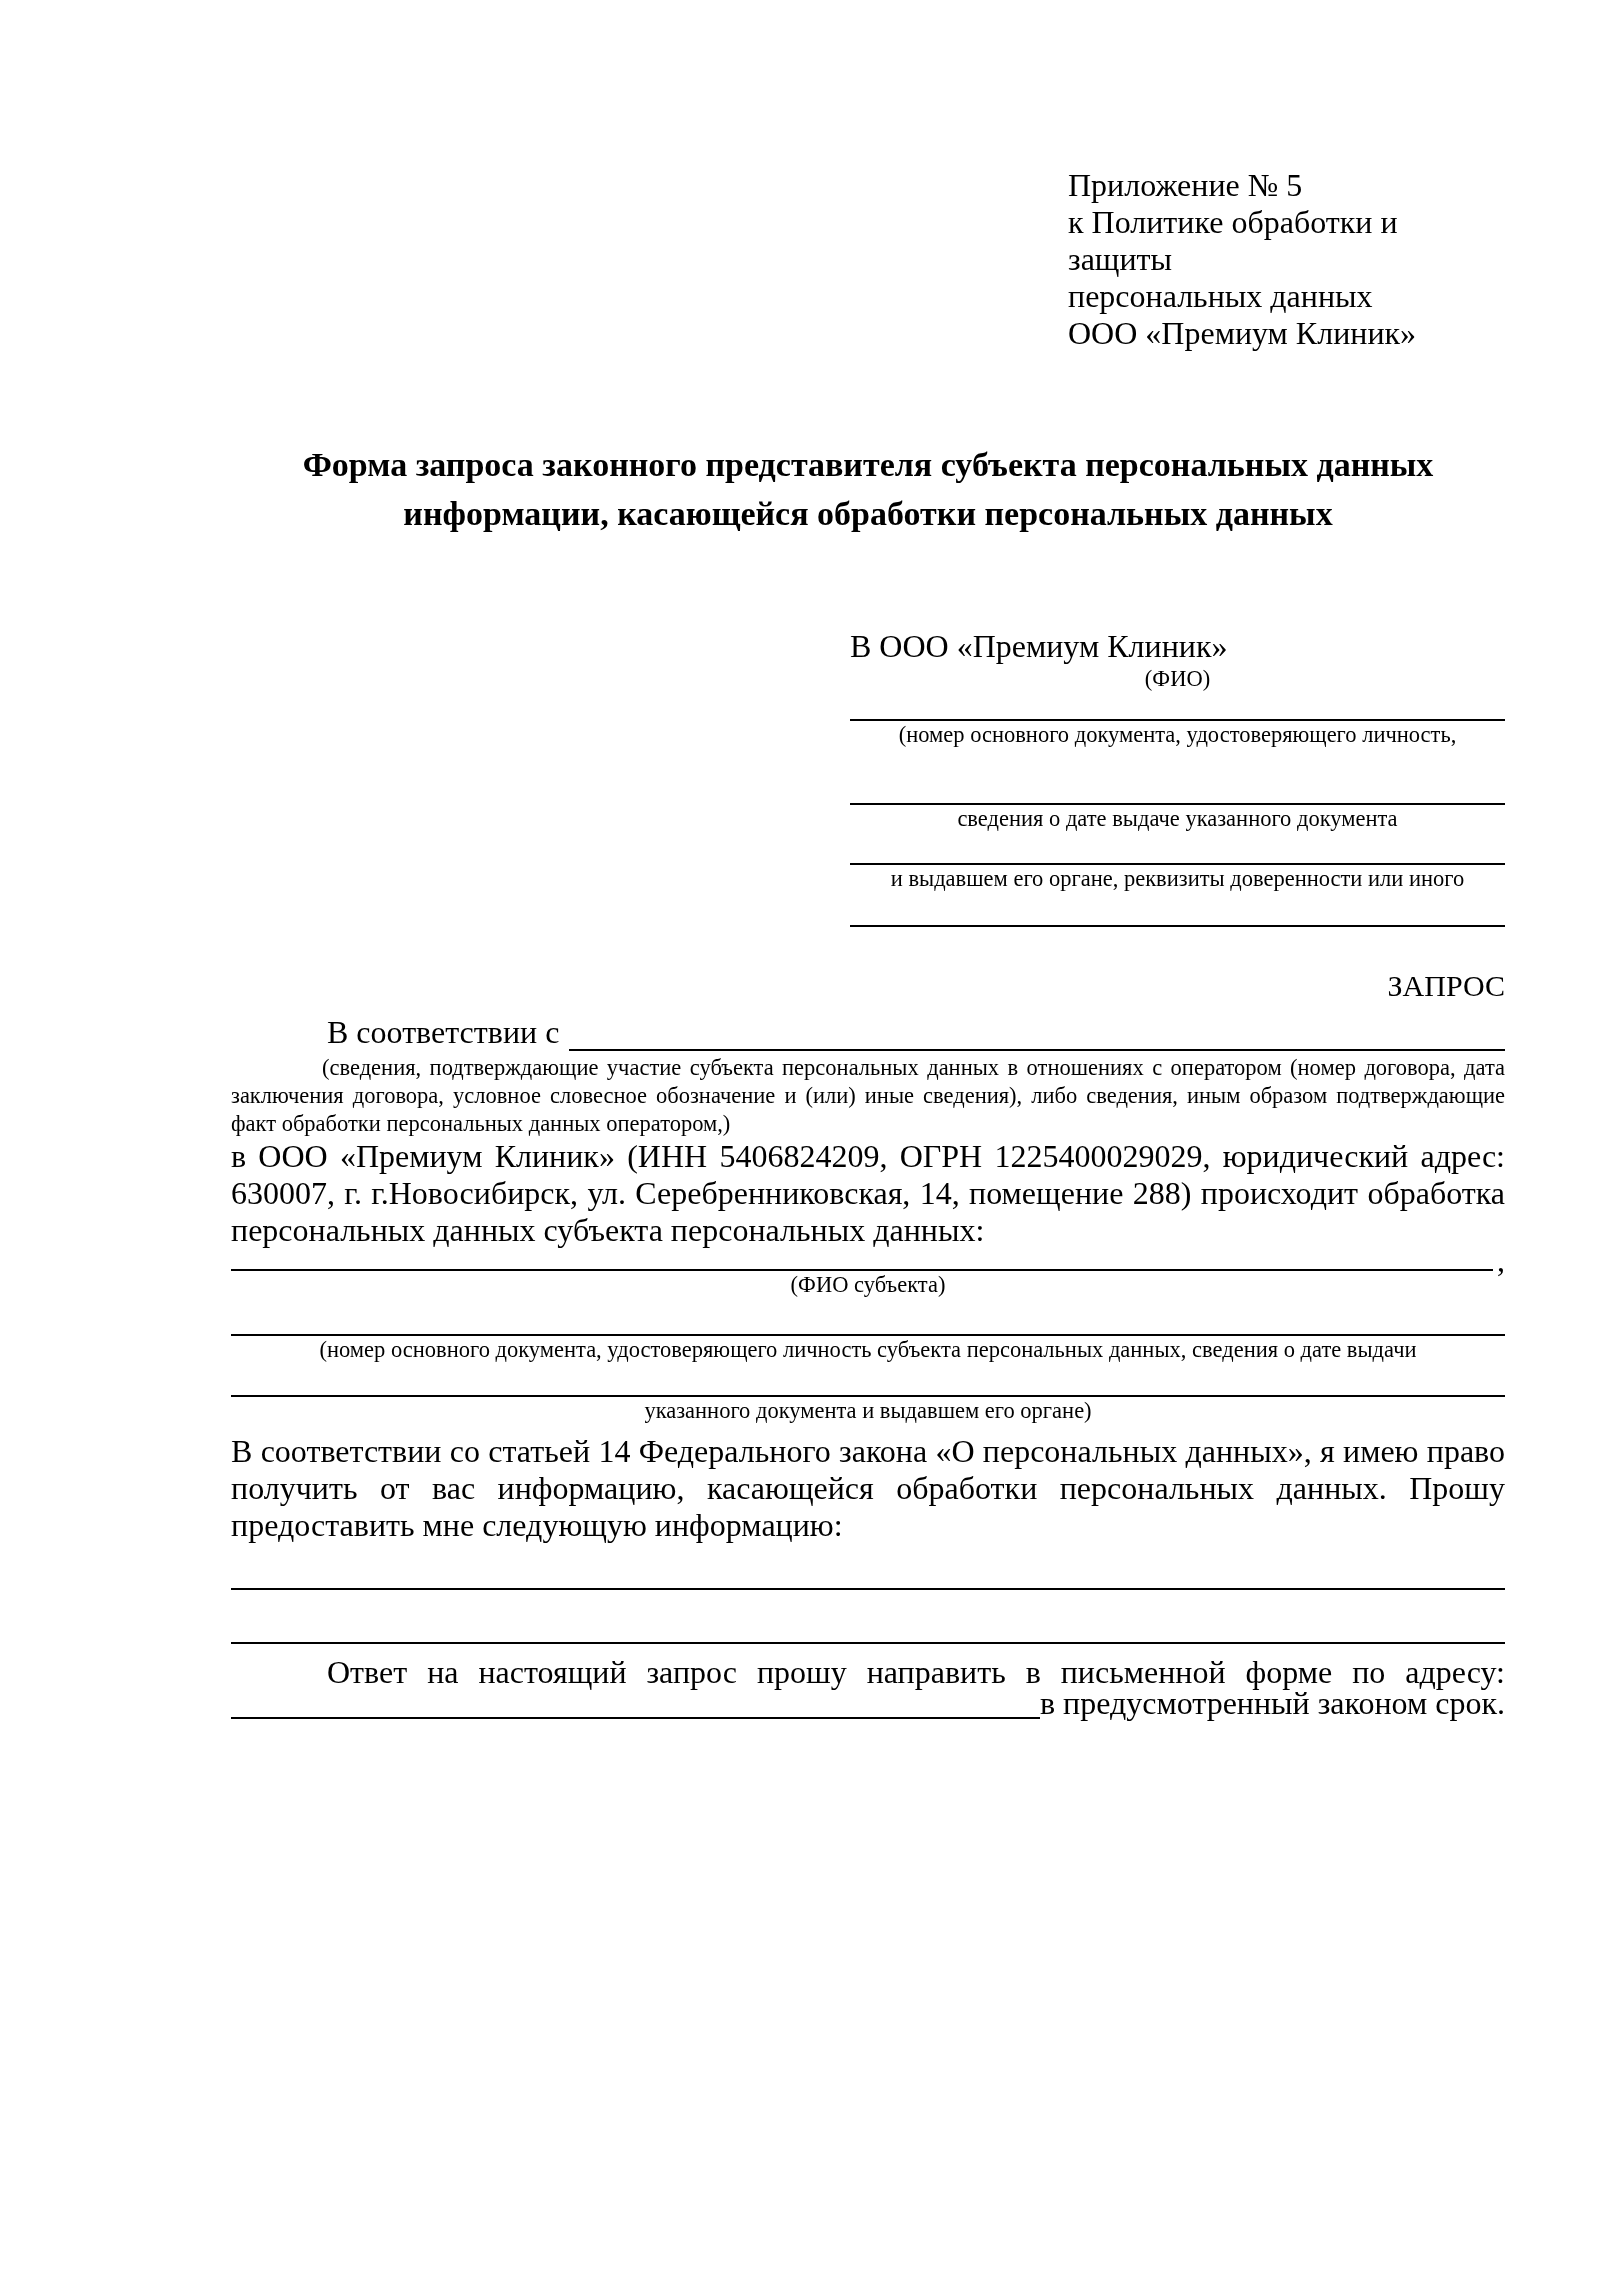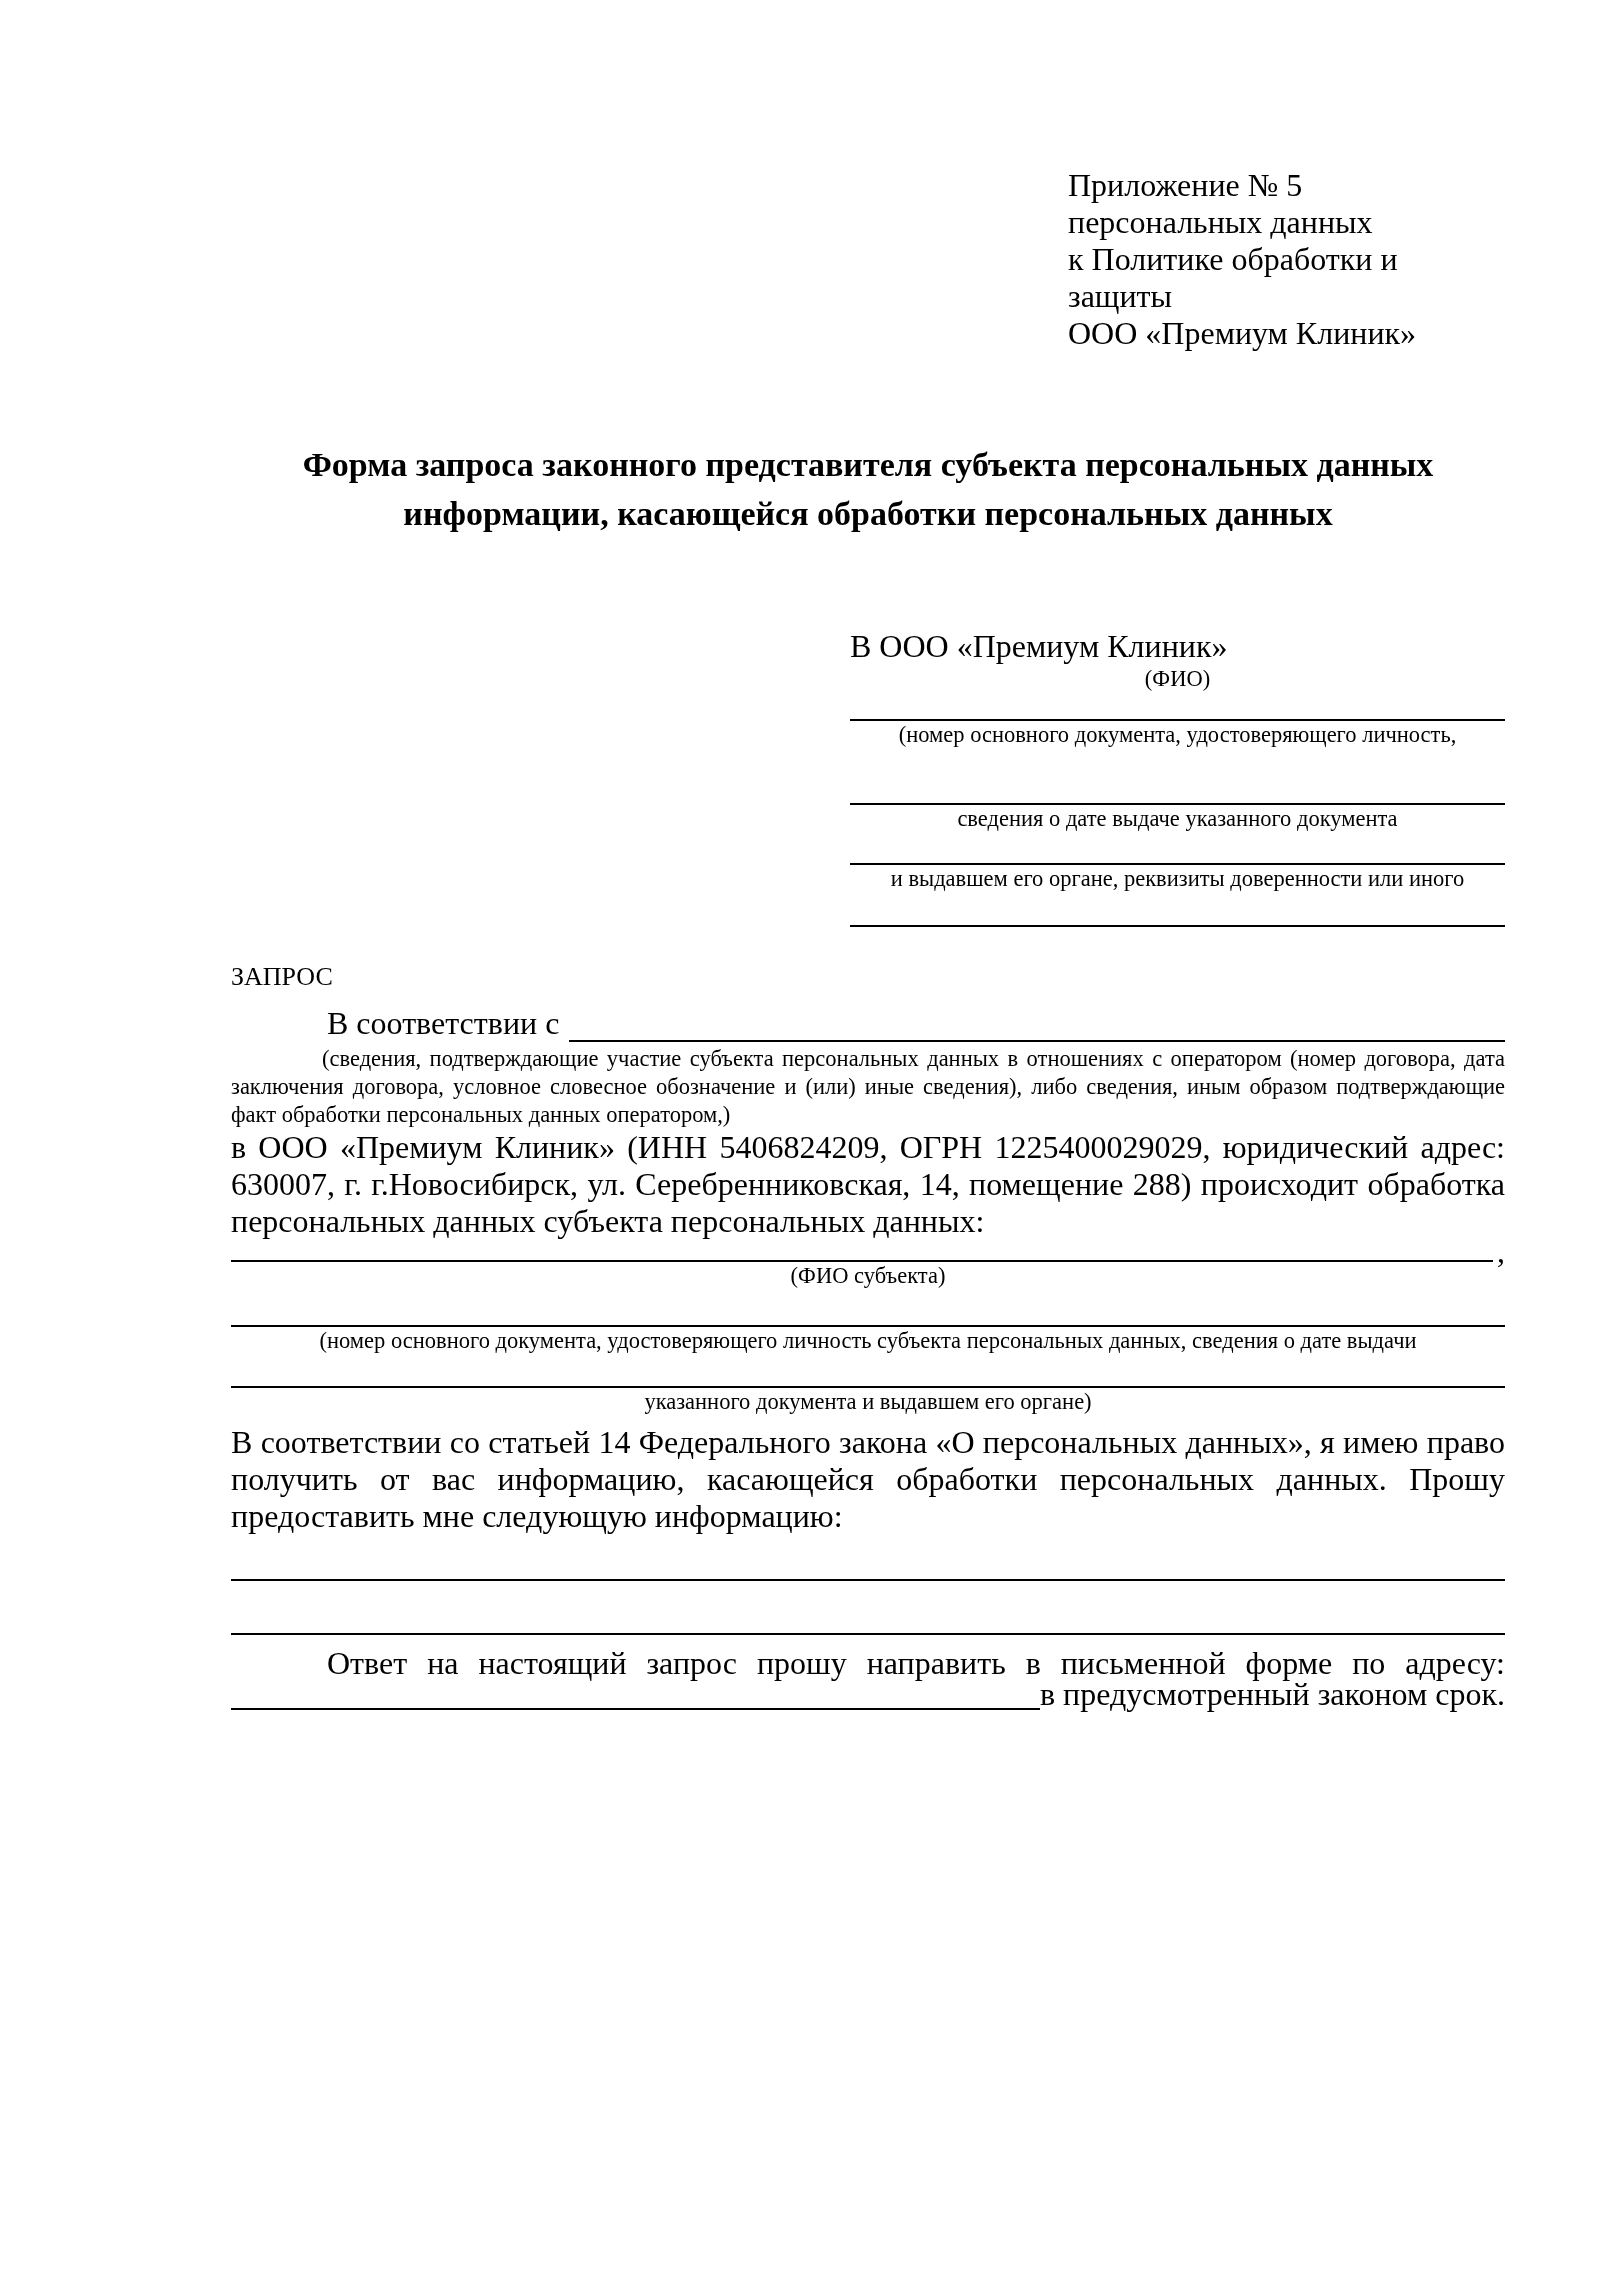--- a/index.html
+++ b/index.html
@@ -29,21 +29,21 @@
   .from-row { display: flex; align-items: flex-end; height: 36px; }
   .from-row .blank { flex: 1; border-bottom: 2.9px solid #000; margin-left: 9.8px; }
 
   .caption { font-size: 22.5px; line-height: 27.4px; text-align: center; }
 
   .rline, .fline { border-bottom: 2.9px solid #000; width: 100%; }
   .h30 { height: 29px; } .h57 { height: 56px; } .h34 { height: 33px; }
   .h35 { height: 34px; } .h39 { height: 38px; }
   .h47 { height: 46px; } .h55 { height: 54px; }
 
-  .zapros { margin-top: 30px; text-align: left; font-size: 26px; line-height: 39px; }
+  .zapros { margin-top: 39px; text-align: right; font-size: 30px; line-height: 39px; }
 
   .intro-row { display: flex; align-items: flex-end; height: 33px; margin-top: 13.7px; padding-left: 96px; }
   .intro-row .label { white-space: nowrap; padding-right: 9.8px; }
   .fill-line { flex: 1; border-bottom: 2.9px solid #000; }
 
   .small-note { margin-top: 2.9px; font-size: 22.5px; line-height: 28px; text-align: justify; text-indent: 91px; }
 
   .para { line-height: 37px; text-align: justify; }
   .para.indent { text-indent: 96px; }
   .para.stretch-last { text-align-last: justify; }
@@ -64,22 +64,22 @@
   .date-group { line-height: 35px; white-space: nowrap; }
 </style>
 </head>
 <body>
 
 <div class="page">
   <div class="content">
 
     <div class="header-block">
       <div>Приложение № 5</div>
+      <div>к Политике обработки и защиты</div>
       <div>персональных данных</div>
-      <div>к Политике обработки и защиты</div>
       <div>ООО «Премиум Клиник»</div>
     </div>
 
     <div class="title">
       <div>Форма запроса законного представителя субъекта персональных данных</div>
       <div>информации, касающейся обработки персональных данных</div>
     </div>
 
     <div class="recipient">
       <div class="to-line">В ООО «Премиум Клиник»</div>

